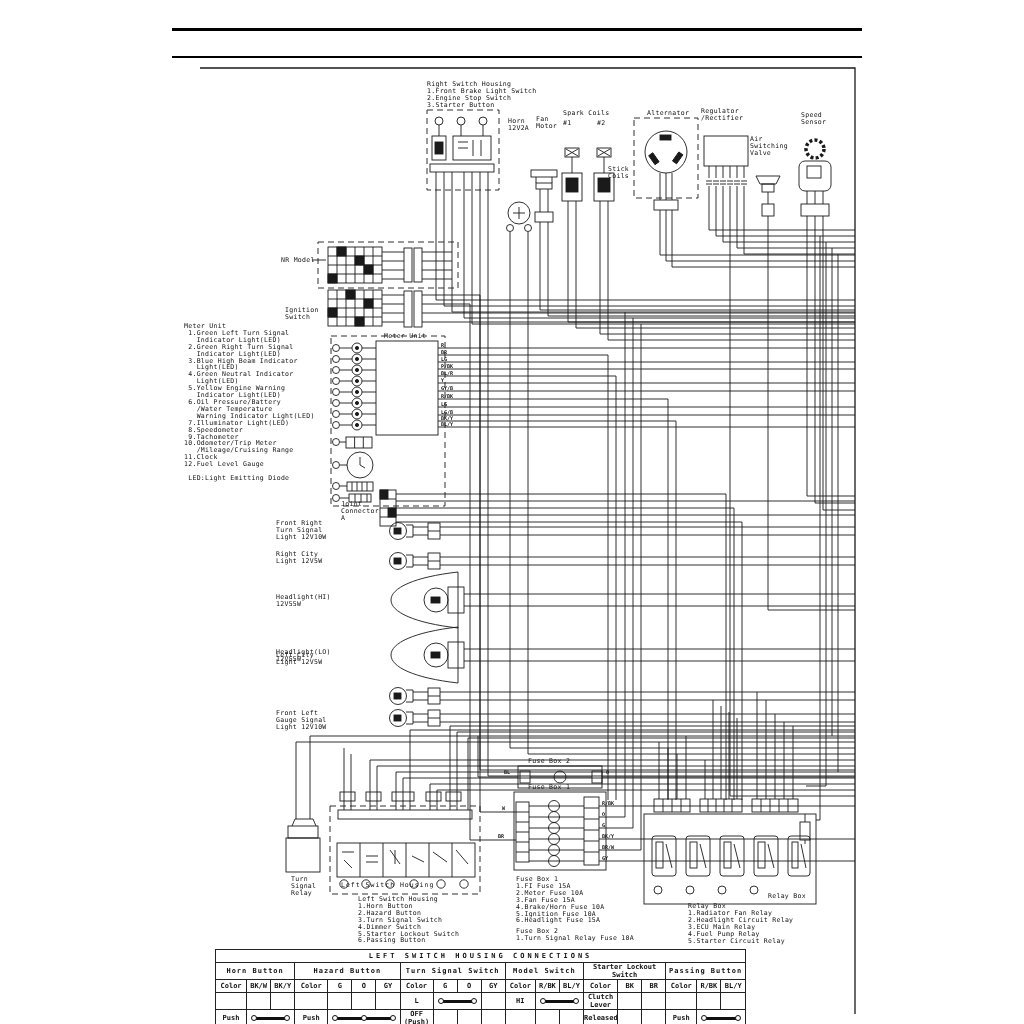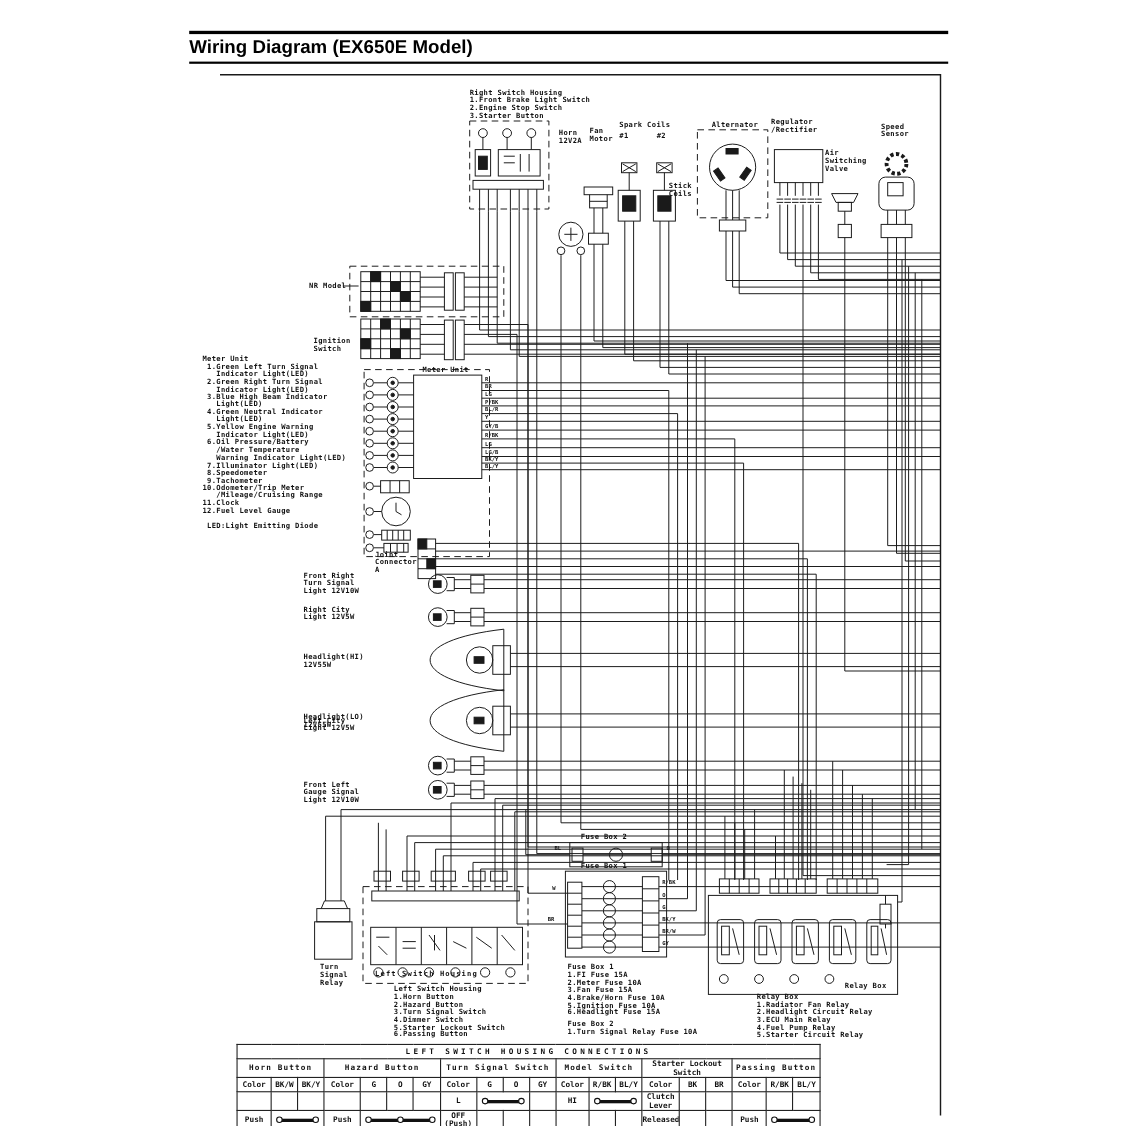--- a/index.html
+++ b/index.html
@@ -3,21 +3,21 @@
 <meta charset="utf-8">
 <style>
   html,body{margin:0;padding:0;background:#fff;}
   .page{position:relative;width:1024px;height:1024px;background:#fff;overflow:hidden;
         font-family:"DejaVu Sans Mono",monospace;color:#111;}
   .h1{position:absolute;left:172px;top:3px;width:690px;font:bold 20px "Liberation Sans",sans-serif;color:#000;}
   .rule1{position:absolute;left:172px;top:28px;width:690px;height:2.5px;background:#000;}
   .h2{position:absolute;left:172px;top:33px;width:690px;font:bold 17px "Liberation Sans",sans-serif;color:#000;}
   .rule2{position:absolute;left:172px;top:56px;width:690px;height:2px;background:#000;}
   svg.diagram{position:absolute;left:0;top:0;}
-  .lbl{position:absolute;font-weight:bold;font-size:6.5px;line-height:6.9px;letter-spacing:0.3px;
+  .lbl{position:absolute;font-weight:normal;font-size:6.5px;line-height:6.9px;letter-spacing:0.3px;
        white-space:pre;color:#111;}
   .tiny{position:absolute;font-weight:bold;font-size:5px;line-height:5px;letter-spacing:0;color:#111;white-space:pre;}
   table.conn-table{position:absolute;left:215px;top:949px;width:531px;border-collapse:collapse;table-layout:fixed;}
   table.conn-table td{border:1px solid #222;height:12px;font:bold 7px "DejaVu Sans Mono",monospace;
        text-align:center;padding:0;overflow:hidden;color:#111;}
   td.ttl{font-size:9px;letter-spacing:3px;height:13px;}
   td.grp{font-size:7.5px;letter-spacing:1px;}
   td.grpsm{font-size:6px;letter-spacing:0;}
   td.sm{font-size:5.5px;letter-spacing:0;}
   .conn{display:block;position:relative;height:8px;margin:1px 4px;}
@@ -28,21 +28,20 @@
   .conn .bar{position:absolute;left:3px;right:3px;top:3.2px;height:2.4px;background:#111;}
   .conn .mid{position:absolute;left:50%;margin-left:-3.3px;top:1px;width:4px;height:4px;border:1.3px solid #111;
        border-radius:50%;background:#fff;z-index:2;}
 </style>
 </head>
 <body>
 
 <div class="page">
 
   <div class="rule1"></div>
-  <div class="h2">Wiring Diagram (EX650E Model)</div>
   <div class="rule2"></div>
 
   <svg class="diagram" width="1024" height="1024" viewBox="0 0 1024 1024">
     <g stroke="#1a1a1a" stroke-width="0.9" fill="none">
 
       <path d="M200 68H855V1014" stroke-width="1.3"></path>
 
       <g>
         <rect x="427" y="110" width="72" height="80" stroke-dasharray="6 4"></rect>
         <circle cx="439" cy="121" r="4"></circle>

